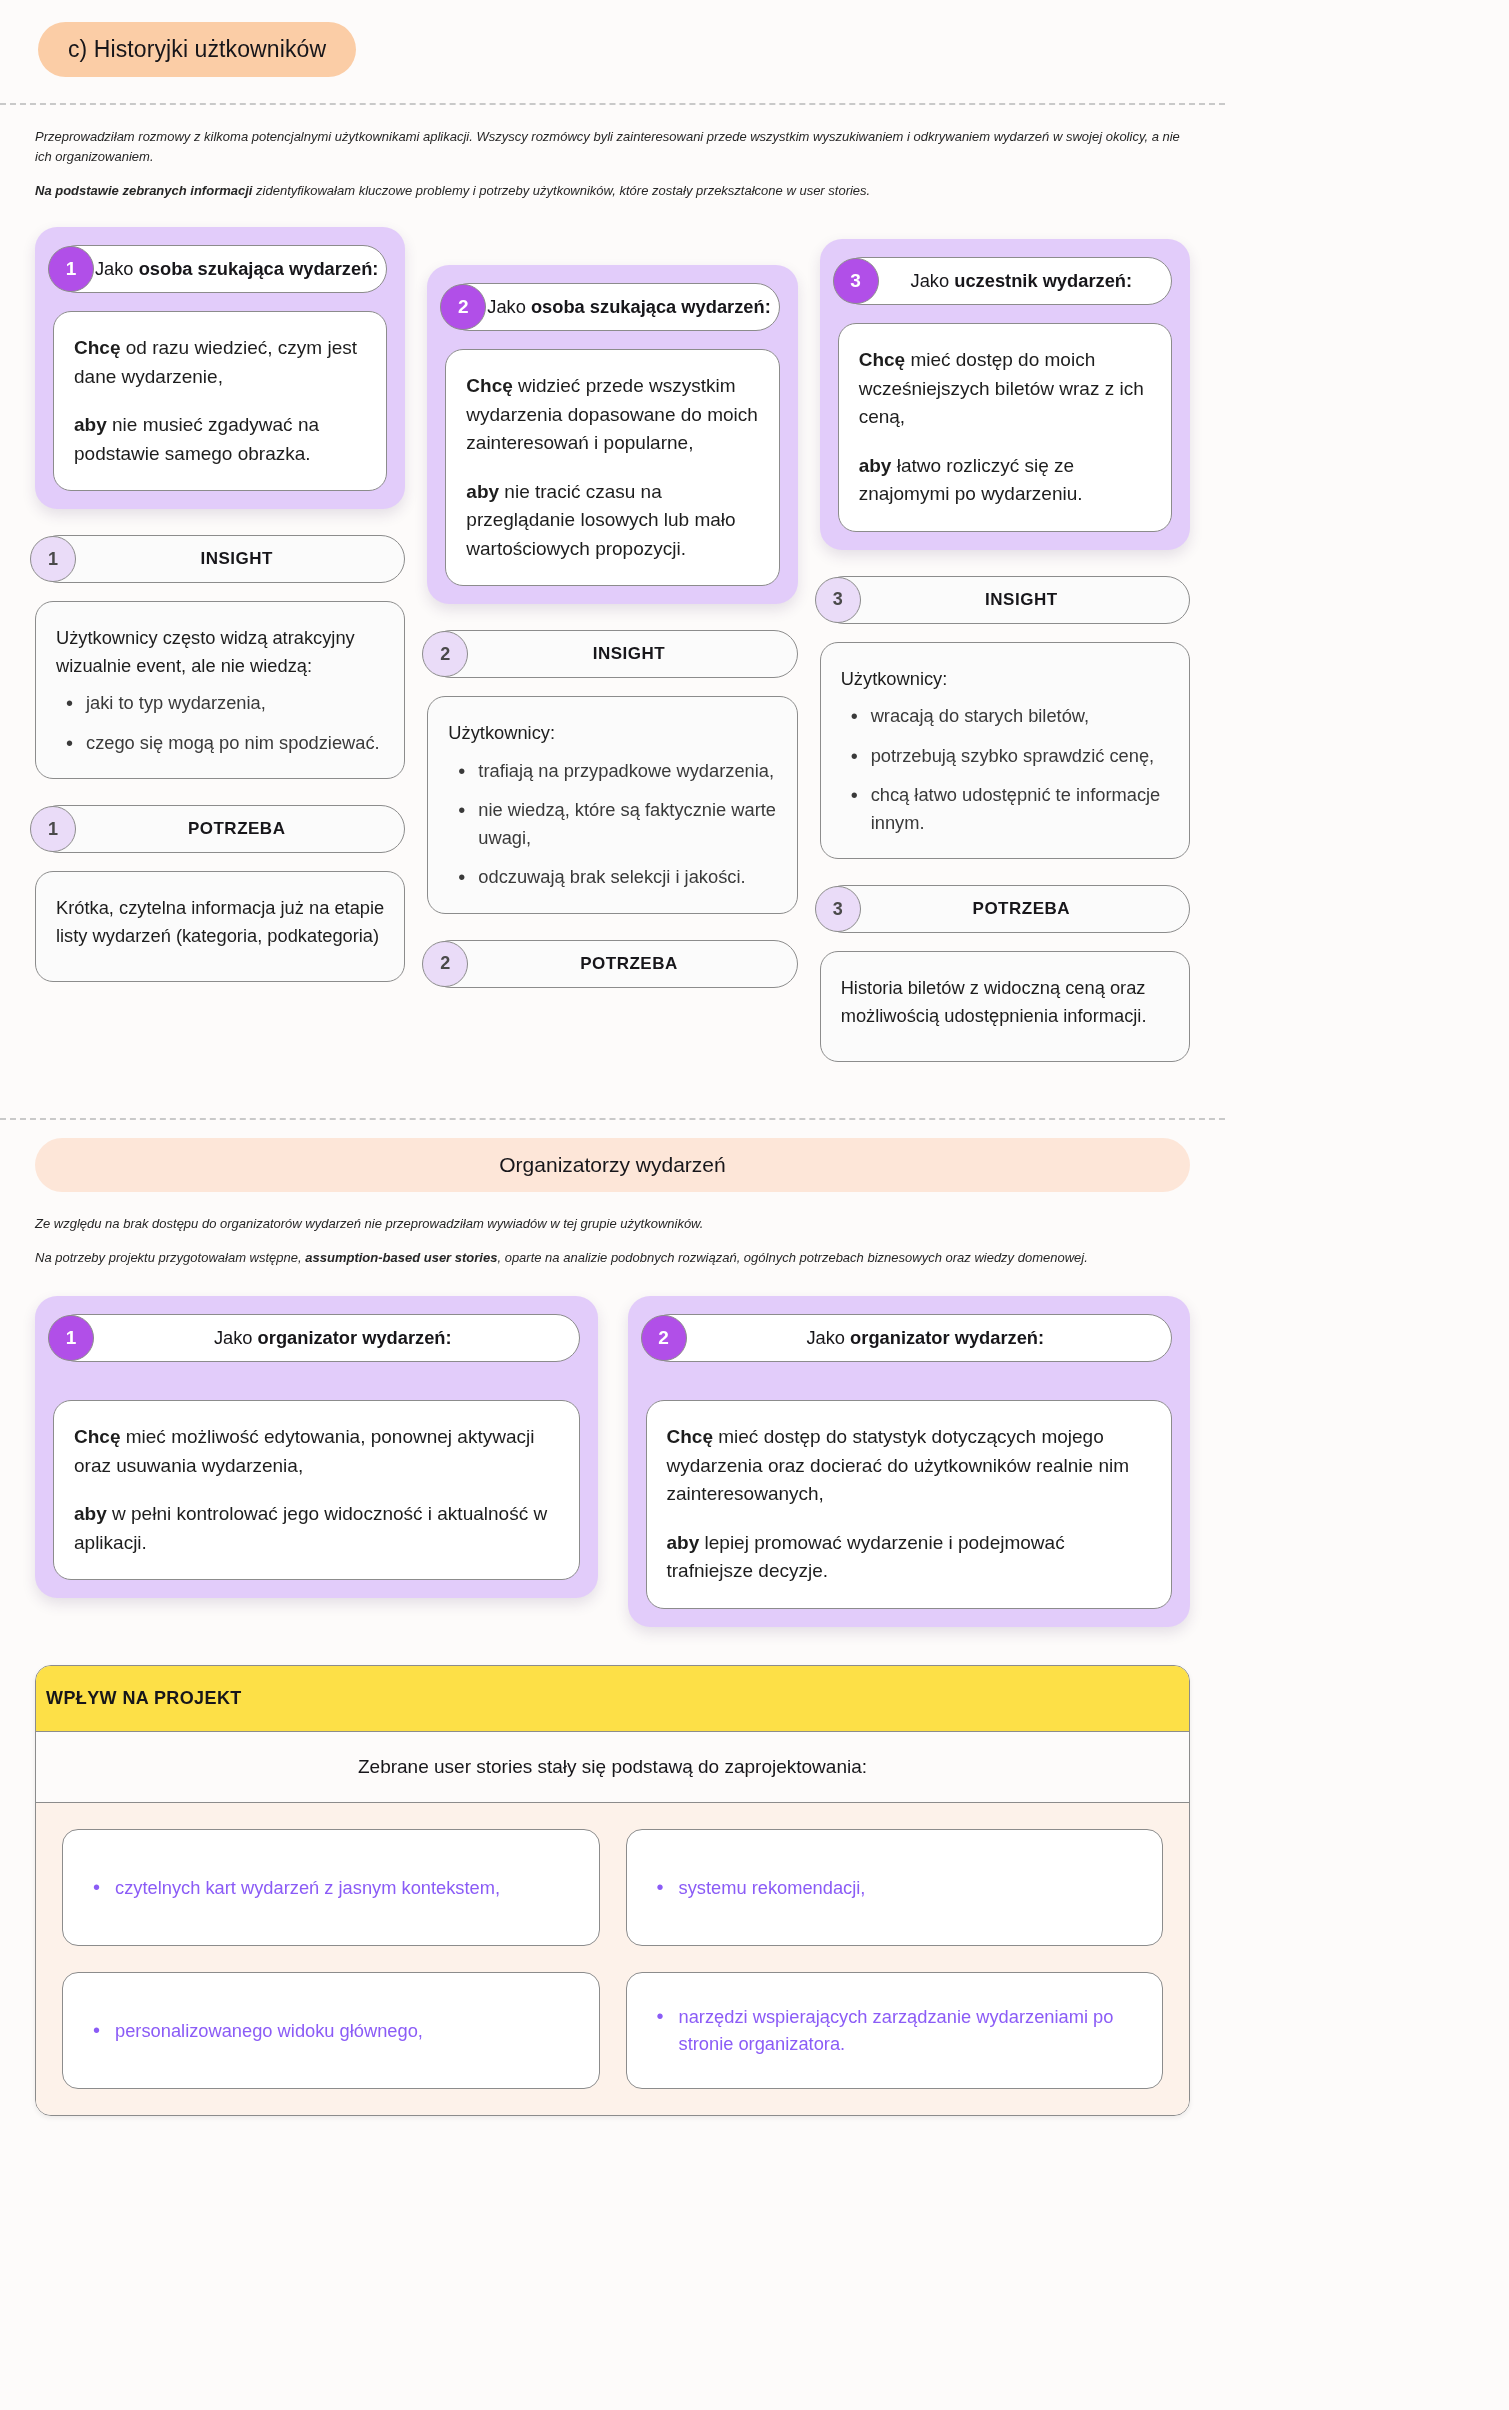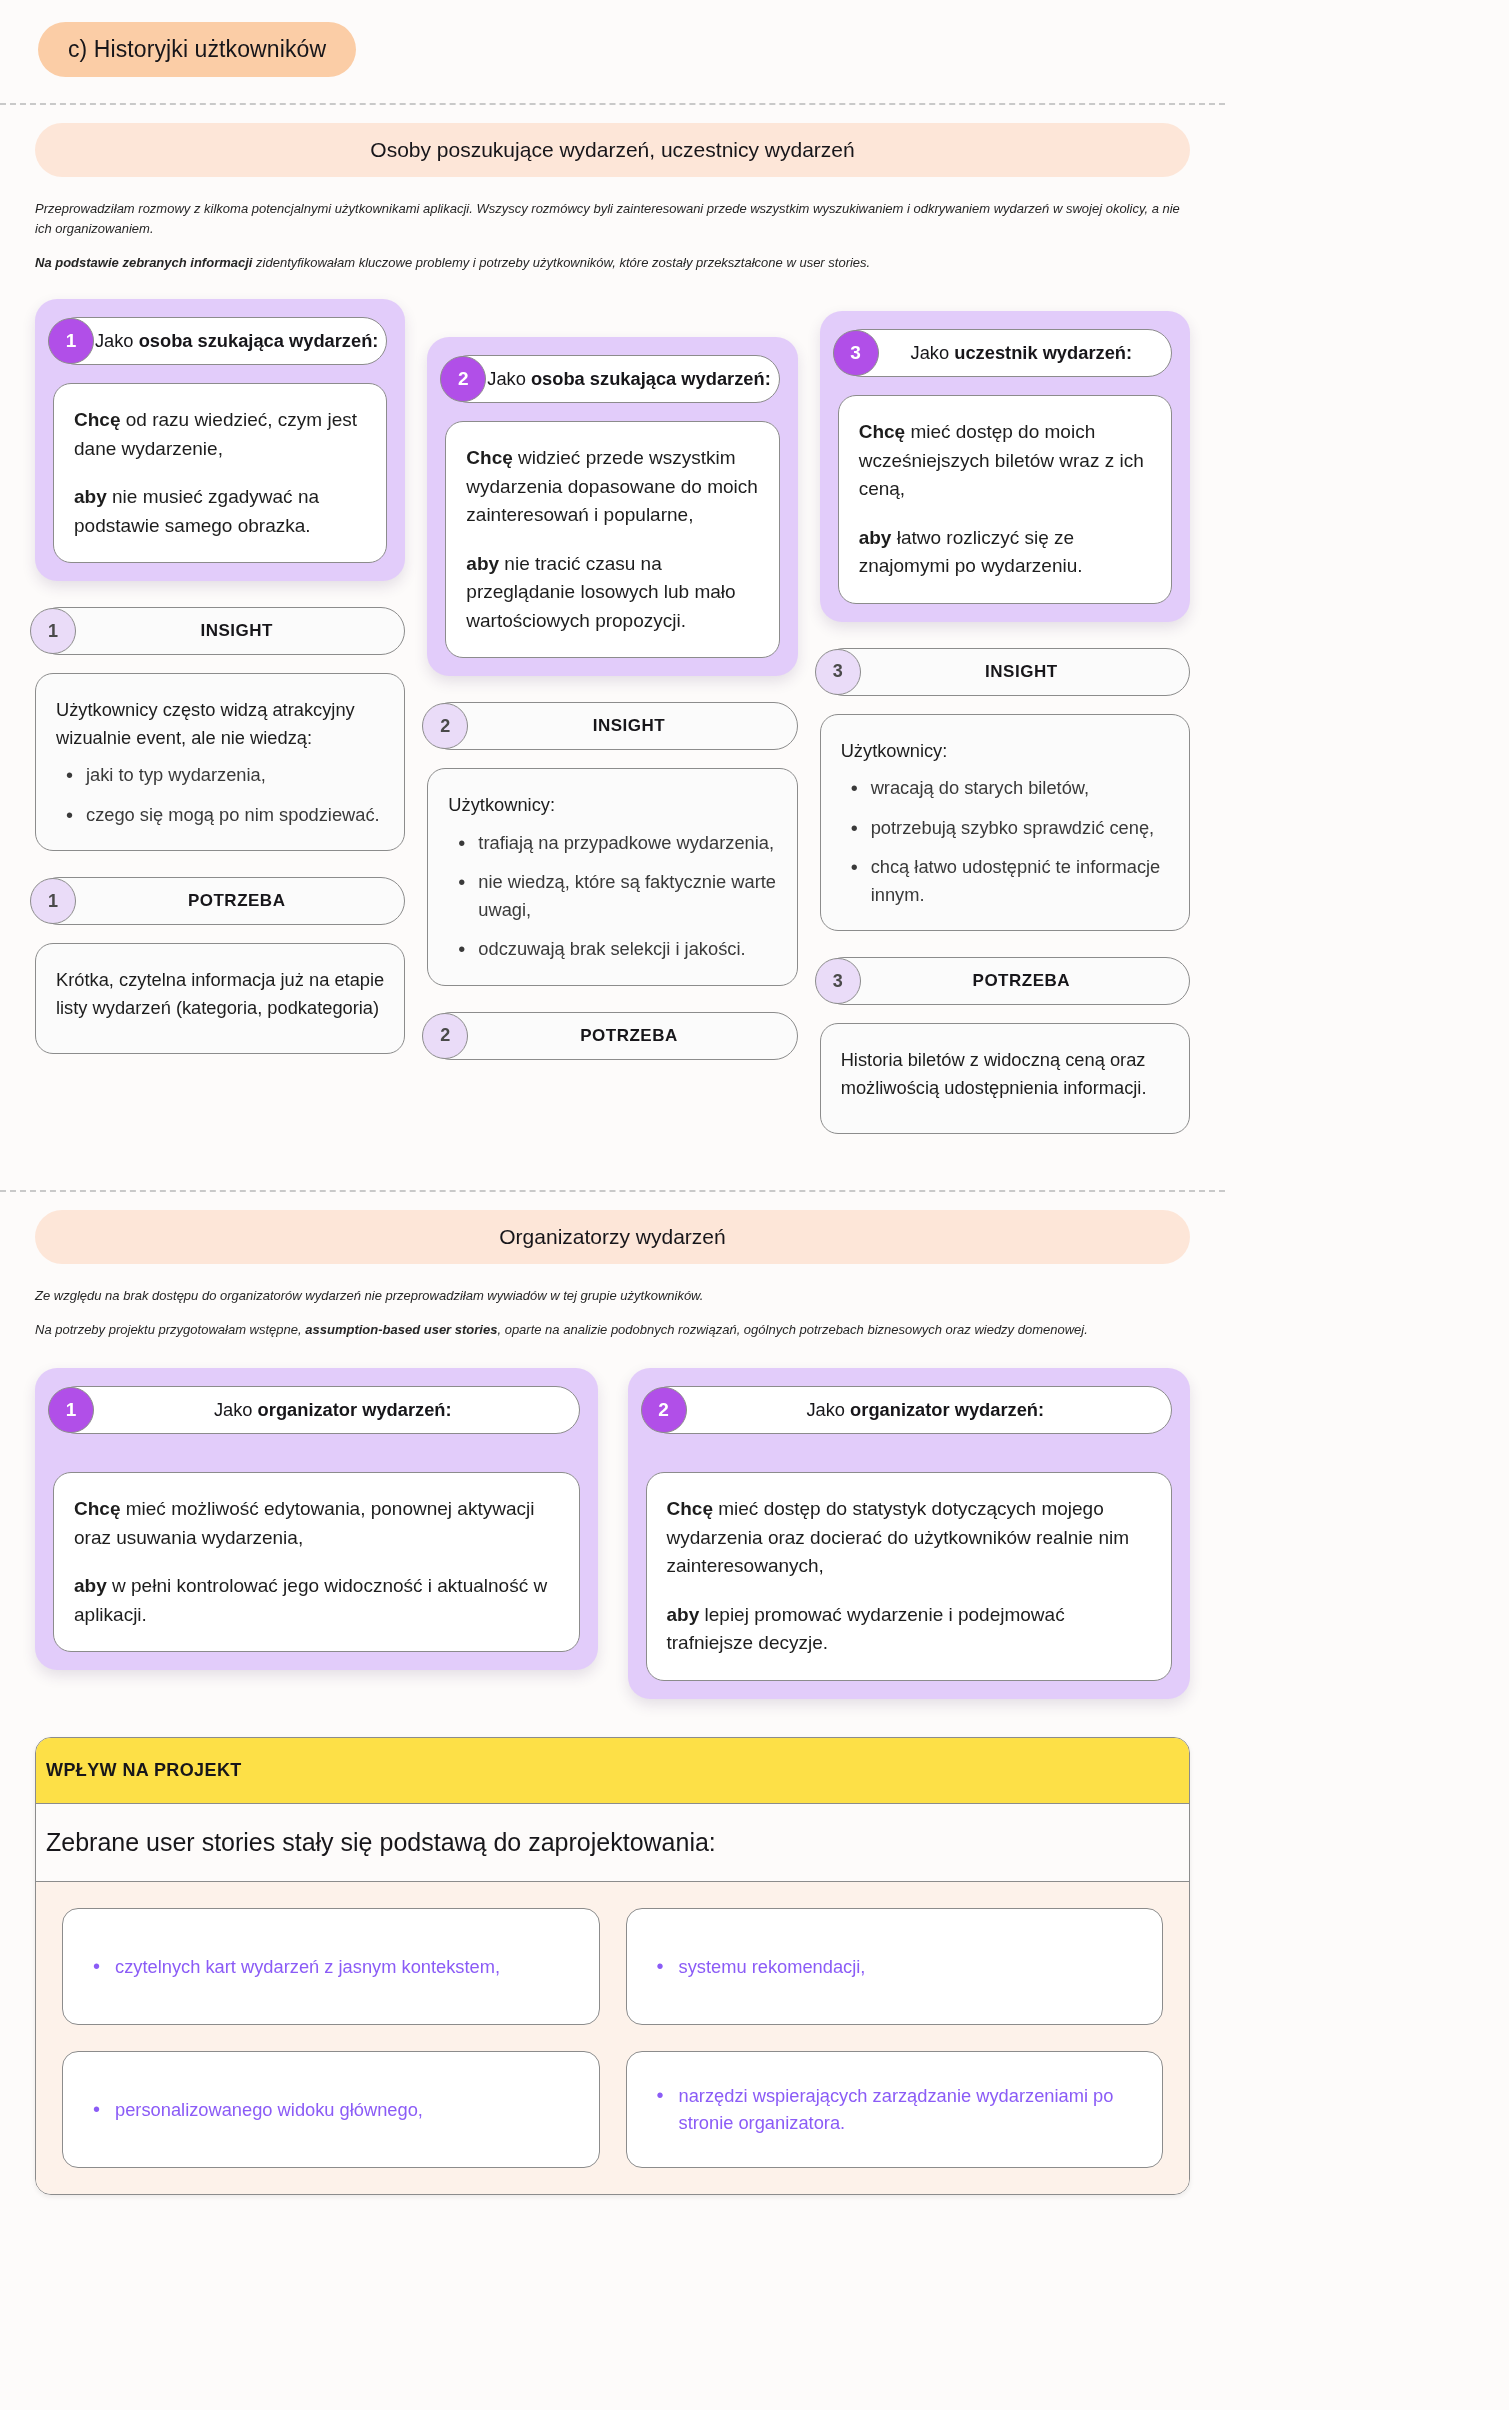--- a/index.html
+++ b/index.html
@@ -200,22 +200,23 @@
     text-align: left;
     padding: 22px 10px;
     font-size: 18px;
     font-weight: 700;
     letter-spacing: 0.4px;
     color: #17161a;
   }
   .impact-sub {
     background: #fdfbfa;
     border-bottom: 1.6px solid #8c8c8c;
+    text-align: center;
     padding: 24px 10px;
-    font-size: 25px;
+    font-size: 19px;
     color: #17161a;
   }
   .impact-grid {
     background: #fdf2ea;
     padding: 26px;
     display: grid;
     grid-template-columns: 1fr 1fr;
     gap: 26px;
   }
   .impact-cell {
@@ -245,21 +246,20 @@
 </head>
 <body>
 
 <div class="page">
 
   <div class="top-band">
     <span class="section-pill">c) Historyjki użtkowników</span>
   </div>
   <div class="divider"></div>
 
-  <div class="group-banner">Osoby poszukujące wydarzeń, uczestnicy wydarzeń</div>
 
   <div class="intro">
     <p>Przeprowadziłam rozmowy z kilkoma potencjalnymi użytkownikami aplikacji. Wszyscy rozmówcy byli zainteresowani przede wszystkim wyszukiwaniem i odkrywaniem wydarzeń w swojej okolicy, a nie ich organizowaniem.</p>
     <p><b>Na podstawie zebranych informacji</b><span> zidentyfikowałam kluczowe problemy i potrzeby użytkowników, które zostały przekształcone w user stories.</span></p>
   </div>
 
   <div class="columns">
 
     <div class="col col1">
       <div class="story-card">

